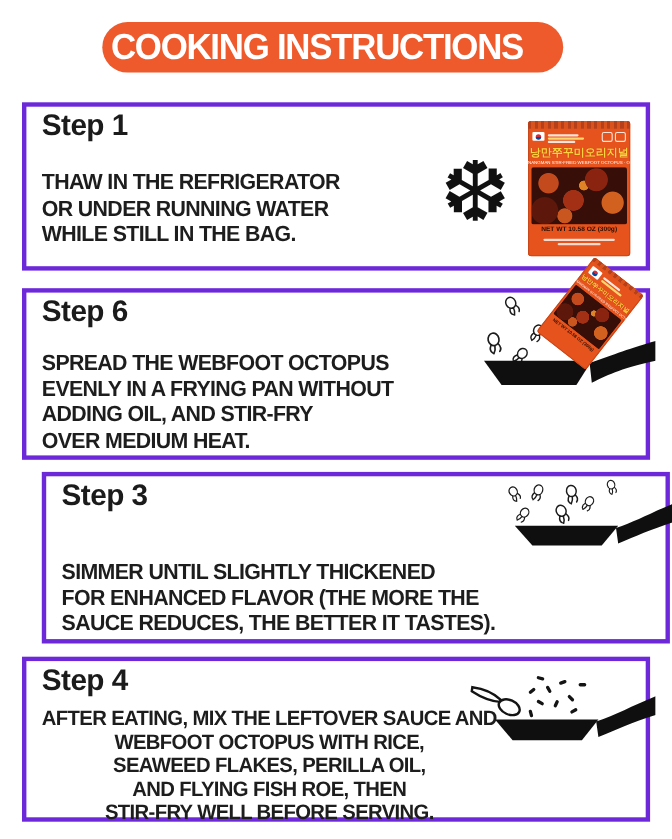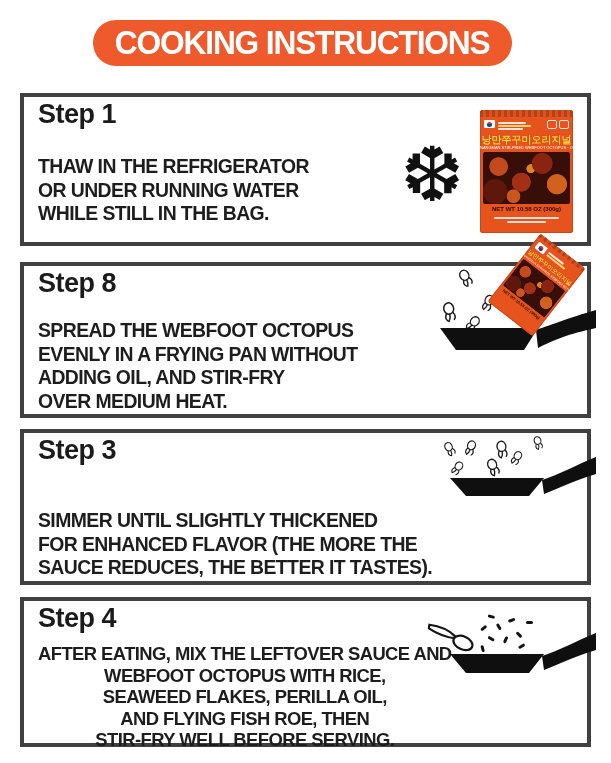--- a/index.html
+++ b/index.html
@@ -4,34 +4,34 @@
 <style>
   html,body{margin:0;padding:0;background:#fff;}
   #canvas{
     position:relative;width:611px;height:763px;background:#ffffff;
     font-family:"Liberation Sans",sans-serif;overflow:hidden;
   }
   
   .pill{
     position:absolute;left:93px;top:20px;width:419px;height:46px;
     background:#EE5A2B;border-radius:24px;
-    display:flex;align-items:center;justify-content:center;
+    display:flex;align-items:center;
   }
   .pill span{
     color:#fff;font-size:33px;font-weight:bold;letter-spacing:-1.2px;
     transform:scaleX(0.96);white-space:nowrap;
   }
   
   .step-box{
     position:absolute;left:20px;width:563px;background:#fff;
-    border:4px solid #404040;box-sizing:content-box;
+    border:4px solid #6d28d9;box-sizing:content-box;
   }
   #box1{top:93px;height:145px;}
   #box2{top:262px;height:148px;}
-  #box3{top:429px;height:148px;}
+  #box3{top:429px;height:148px;margin-left:18px;}
   #box4{top:597px;height:142px;text-align:center;}
   .step-title{
     position:absolute;left:14px;top:2px;margin:0;
     font-size:27px;font-weight:bold;color:#1b1b1b;letter-spacing:-0.5px;
   }
   .step-body{
     position:absolute;left:14px;color:#1d1d1d;font-weight:bold;
     font-size:20px;line-height:23.5px;letter-spacing:-0.6px;
     transform:scaleX(0.97);transform-origin:left top;white-space:nowrap;
   }
@@ -157,21 +157,21 @@
       <div class="pkg-photo"></div>
       <div class="pkg-netwt">NET WT 10.58 OZ (300g)</div>
       <div class="pkg-bottomlines">
           <i></i>
           <i></i>
         </div>
     </div>
   </section>
 
   <section class="step-box" id="box2">
-    <h2 class="step-title">Step 8</h2>
+    <h2 class="step-title">Step 6</h2>
     <div class="step-body">
       <div>SPREAD THE WEBFOOT OCTOPUS</div>
       <div>EVENLY IN A FRYING PAN WITHOUT</div>
       <div>ADDING OIL, AND STIR-FRY</div>
       <div>OVER MEDIUM HEAT.</div>
     </div>
     <svg id="pan2" class="icon-svg" width="170" height="100" viewBox="0 0 170 100">
       <use href="#octo" transform="translate(28,8) rotate(-28) scale(0.85)"></use>
       <use href="#octo" transform="translate(58,26) rotate(22) scale(0.8)"></use>
       <use href="#octo" transform="translate(12,38) rotate(-12) scale(0.95)"></use>

